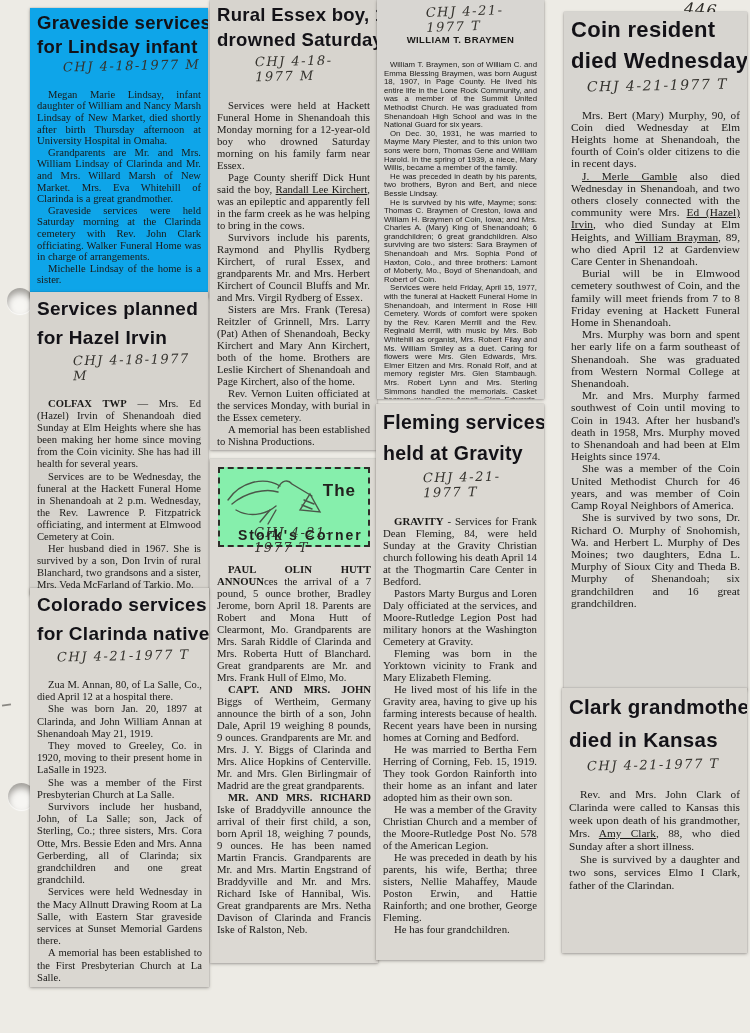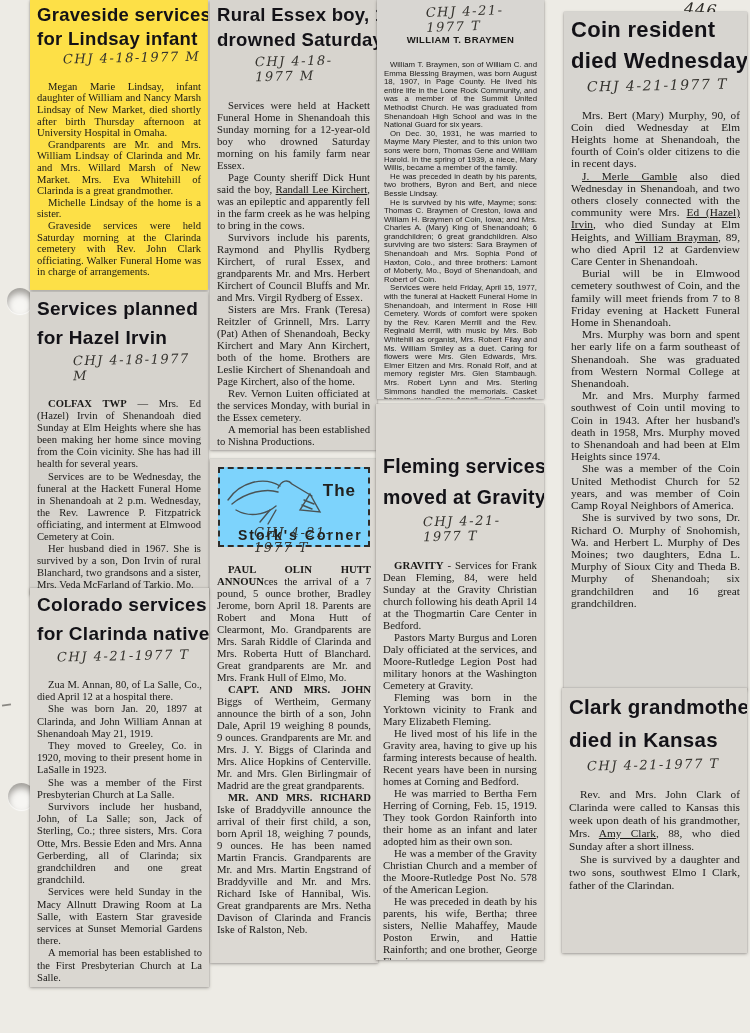--- a/index.html
+++ b/index.html
@@ -18,21 +18,21 @@
   .hand { font-family: "DejaVu Serif", serif; font-style: italic; color: #35332e;
           letter-spacing: 1.5px; }
   .datenote { transform: rotate(-1.2deg); font-size: 13px; margin: 0 0 1px 0; }
 
   .body { text-align: justify; margin-top: 16px; }
   .para { margin: 0; text-indent: 11px; }
   .lead { font-weight: bold; }
   .u { text-decoration: underline; text-underline-offset: 1px; }
 
   
-  .clip-lindsay  { left: 30px; top: 0;     width: 178px; height: 290px; background: #fde047; }
+  .clip-lindsay  { left: 30px; top: 8px;     width: 178px; height: 290px; background: #0ea5e9; }
   .clip-lindsay .headline { font-size: 18.5px; line-height: 1.32; }
   .clip-lindsay .datenote { margin-left: 26px; margin-top: -2px; }
   .clip-lindsay .body { font-size: 10.6px; line-height: 11.6px; }
 
   .clip-irvin    { left: 30px; top: 292px; width: 178px; height: 303px; background: #d6d3cd; }
   .clip-irvin .headline { font-size: 19px; line-height: 1.5; }
   .clip-irvin .datenote { margin-left: 36px; }
   .clip-irvin .body { font-size: 10.6px; line-height: 12.1px; }
 
   .clip-colorado { left: 30px; top: 588px; width: 179px; height: 399px; background: #dad7d1; z-index: 2; }
@@ -42,39 +42,39 @@
 
   
   .clip-essex    { left: 210px; top: 0;    width: 167px; height: 450px; background: #d7d4ce; }
   .clip-essex .headline { font-size: 18.5px; line-height: 1.35; }
   .clip-essex .datenote { margin-left: 38px; }
   .clip-essex .body { font-size: 10.7px; line-height: 12.0px; }
 
   .clip-stork    { left: 210px; top: 459px; width: 168px; height: 504px; background: #dcd9d3; }
   .clip-stork .body { font-size: 10.7px; line-height: 12.0px; }
   .stork-box { position: relative; height: 80px; margin: 5px 1px 1px; border: 2px dashed #2e2c29;
-               background: #7dd3fc; }
+               background: #86efac; }
   .stork-svg { position: absolute; left: 2px; top: 1px; }
   .stork-the { position: absolute; right: 12px; top: 12px; font-family: "Liberation Sans", sans-serif;
                font-weight: bold; font-size: 17px; letter-spacing: 1px; color: #22211e; }
   .stork-title { position: absolute; left: 18px; bottom: 2px; font-family: "Liberation Sans", sans-serif;
                  font-weight: bold; font-size: 14px; letter-spacing: 2px; color: #22211e; white-space: nowrap; }
   .stork-date { position: absolute; left: 34px; bottom: -10px; font-size: 13px; z-index: 2; }
 
   
   .clip-braymen  { left: 377px; top: 0;    width: 167px; height: 399px; background: #d8d6d2;
                    font-family: "Liberation Sans", sans-serif; }
   .clip-braymen .datenote { margin-left: 42px; transform: rotate(-2deg); }
   .braymen-heading { font-family: "Liberation Sans", sans-serif; font-weight: bold; font-size: 9.5px;
                      text-align: center; margin: 1px 0 1px; letter-spacing: .4px; }
   .clip-braymen .body { font-size: 7.8px; line-height: 8.6px; }
   .clip-braymen .para { text-indent: 6px; }
 
   .clip-fleming  { left: 376px; top: 404px; width: 168px; height: 556px; background: #dbd8d2; }
-  .clip-fleming .headline { font-size: 19.5px; line-height: 1.6; margin-top: 44px; }
+  .clip-fleming .headline { font-size: 19.5px; line-height: 1.6; }
   .clip-fleming .datenote { margin-left: 40px; }
   .clip-fleming .body { font-size: 10.8px; line-height: 12.0px; }
 
   
   .clip-coin     { left: 564px; top: 12px; width: 183px; height: 678px; background: #d7d5d0; }
   .clip-coin .headline { font-size: 22px; line-height: 1.4; }
   .clip-coin .datenote { margin-left: 16px; font-size: 14px; }
   .clip-coin .body { font-size: 11.3px; line-height: 12.2px; }
 
   .clip-clark    { left: 562px; top: 688px; width: 185px; height: 265px; background: #d9d6d0; }
@@ -105,22 +105,22 @@
 
   <article class="clip clip-lindsay">
     <h2 class="headline">
       <span class="hl-line">Graveside services</span>
       <span class="hl-line">for Lindsay infant</span>
     </h2>
     <div class="hand datenote">CHJ 4-18-1977 M</div>
     <div class="body">
         <p class="para">Megan Marie Lindsay, infant daughter of William and Nancy Marsh Lindsay of New Market, died shortly after birth Thursday afternoon at University Hospital in Omaha.</p>
         <p class="para">Grandparents are Mr. and Mrs. William Lindsay of Clarinda and Mr. and Mrs. Willard Marsh of New Market. Mrs. Eva Whitehill of Clarinda is a great grandmother.</p>
+        <p class="para">Graveside services were held Saturday morning at the Clarinda cemetery with Rev. John Clark officiating. Walker Funeral Home was in charge of arrangements.</p>
         <p class="para">Michelle Lindsay of the home is a sister.</p>
-        <p class="para">Graveside services were held Saturday morning at the Clarinda cemetery with Rev. John Clark officiating. Walker Funeral Home was in charge of arrangements.</p>
       </div>
   </article>
 
   <article class="clip clip-irvin">
     <h2 class="headline">
       <span class="hl-line">Services planned</span>
       <span class="hl-line">for Hazel Irvin</span>
     </h2>
     <div class="hand datenote">CHJ 4-18-1977 M</div>
     <div class="body">
@@ -137,34 +137,34 @@
       <span class="hl-line">Colorado services</span>
       <span class="hl-line">for Clarinda native</span>
     </h2>
     <div class="hand datenote">CHJ 4-21-1977 T</div>
     <div class="body">
         <p class="para">Zua M. Annan, 80, of La Salle, Co., died April 12 at a hospital there.</p>
         <p class="para">She was born Jan. 20, 1897 at Clarinda, and John William Annan at Shenandoah May 21, 1919.</p>
         <p class="para">They moved to Greeley, Co. in 1920, moving to their present home in LaSalle in 1923.</p>
         <p class="para">She was a member of the First Presbyterian Church at La Salle.</p>
         <p class="para">Survivors include her husband, John, of La Salle; son, Jack of Sterling, Co.; three sisters, Mrs. Cora Otte, Mrs. Bessie Eden and Mrs. Anna Gerberding, all of Clarinda; six grandchildren and one great grandchild.</p>
-        <p class="para">Services were held Sunday in the Macy Allnutt Drawing Room at La Salle, with Eastern Star graveside services at Sunset Memorial Gardens there.</p>
+        <p class="para">Services were held Wednesday in the Macy Allnutt Drawing Room at La Salle, with Eastern Star graveside services at Sunset Memorial Gardens there.</p>
         <p class="para">A memorial has been established to the First Presbyterian Church at La Salle.</p>
       </div>
   </article>
 
   <article class="clip clip-essex">
     <h2 class="headline">
       <span class="hl-line">Rural Essex boy, 12</span>
       <span class="hl-line">drowned Saturday</span>
     </h2>
     <div class="hand datenote">CHJ 4-18-1977 M</div>
     <div class="body">
       <div>
-          <p class="para">Services were held at Hackett Funeral Home in Shenandoah this Sunday morning for a 12-year-old boy who drowned Saturday morning on his family farm near Essex.</p>
+          <p class="para">Services were held at Hackett Funeral Home in Shenandoah this Monday morning for a 12-year-old boy who drowned Saturday morning on his family farm near Essex.</p>
         </div>
       <p class="para"><span>Page County sheriff Dick Hunt said the boy, </span><span class="u">Randall Lee Kirchert</span><span>, was an epileptic and apparently fell in the farm creek as he was helping to bring in the cows.</span></p>
       <div>
           <p class="para">Survivors include his parents, Raymond and Phyllis Rydberg Kirchert, of rural Essex, and grandparents Mr. and Mrs. Herbert Kirchert of Council Bluffs and Mr. and Mrs. Virgil Rydberg of Essex.</p>
           <p class="para">Sisters are Mrs. Frank (Teresa) Reitzler of Grinnell, Mrs. Larry (Pat) Athen of Shenandoah, Becky Kirchert and Mary Ann Kirchert, both of the home. Brothers are Leslie Kirchert of Shenandoah and Page Kirchert, also of the home.</p>
           <p class="para">Rev. Vernon Luiten officiated at the services Monday, with burial in the Essex cemetery.</p>
           <p class="para">A memorial has been established to Nishna Productions.</p>
         </div>
     </div>
   </article>
@@ -201,21 +201,21 @@
         <p class="para">On Dec. 30, 1931, he was married to Mayme Mary Piester, and to this union two sons were born, Thomas Gene and William Harold. In the spring of 1939, a niece, Mary Willis, became a member of the family.</p>
         <p class="para">He was preceded in death by his parents, two brothers, Byron and Bert, and niece Bessie Lindsay.</p>
         <p class="para">He is survived by his wife, Mayme; sons: Thomas C. Braymen of Creston, Iowa and William H. Braymen of Coin, Iowa; and Mrs. Charles A. (Mary) King of Shenandoah; 6 grandchildren; 6 great grandchildren. Also surviving are two sisters: Sara Braymen of Shenandoah and Mrs. Sophia Pond of Haxton, Colo., and three brothers: Lamont of Moberly, Mo., Boyd of Shenandoah, and Robert of Coin.</p>
         <p class="para">Services were held Friday, April 15, 1977, with the funeral at Hackett Funeral Home in Shenandoah, and interment in Rose Hill Cemetery. Words of comfort were spoken by the Rev. Karen Merrill and the Rev. Reginald Merrill, with music by Mrs. Bob Whitehill as organist, Mrs. Robert Filay and Ms. William Smiley as a duet. Caring for flowers were Mrs. Glen Edwards, Mrs. Elmer Eitzen and Mrs. Ronald Rolf, and at memory register Mrs. Glen Stambaugh. Mrs. Robert Lynn and Mrs. Sterling Simmons handled the memorials. Casket bearers were Gary Appell, Glen Edwards, George Racine, Donald Rolf, Sterling Simmons and Bob Whitehill.</p>
       </div>
   </article>
 
   <article class="clip clip-fleming">
     <h2 class="headline">
       <span class="hl-line">Fleming services</span>
-      <span class="hl-line">moved at Gravity</span>
+      <span class="hl-line">held at Gravity</span>
     </h2>
     <div class="hand datenote">CHJ 4-21-1977 T</div>
     <div class="body">
       <p class="para"><span class="lead">GRAVITY</span><span> - Services for Frank Dean Fleming, 84, were held Sunday at the Gravity Christian church following his death April 14 at the Thogmartin Care Center in Bedford.</span></p>
       <div>
           <p class="para">Pastors Marty Burgus and Loren Daly officiated at the services, and Moore-Rutledge Legion Post had military honors at the Washington Cemetery at Gravity.</p>
           <p class="para">Fleming was born in the Yorktown vicinity to Frank and Mary Elizabeth Fleming.</p>
           <p class="para">He lived most of his life in the Gravity area, having to give up his farming interests because of health. Recent years have been in nursing homes at Corning and Bedford.</p>
           <p class="para">He was married to Bertha Fern Herring of Corning, Feb. 15, 1919. They took Gordon Rainforth into their home as an infant and later adopted him as their own son.</p>
           <p class="para">He was a member of the Gravity Christian Church and a member of the Moore-Rutledge Post No. 578 of the American Legion.</p>
@@ -233,33 +233,33 @@
     <div class="hand datenote">CHJ 4-21-1977 T</div>
     <div class="body">
       <div>
           <p class="para">Mrs. Bert (Mary) Murphy, 90, of Coin died Wednesday at Elm Heights home at Shenandoah, the fourth of Coin's older citizens to die in recent days.</p>
         </div>
       <p class="para"><span class="u">J. Merle Gamble</span><span> also died Wednesday in Shenandoah, and two others closely connected with the community were Mrs. </span><span class="u">Ed (Hazel) Irvin</span><span>, who died Sunday at Elm Heights, and </span><span class="u">William Brayman</span><span>, 89, who died April 12 at Gardenview Care Center in Shenandoah.</span></p>
       <div>
           <p class="para">Burial will be in Elmwood cemetery southwest of Coin, and the family will meet friends from 7 to 8 Friday evening at Hackett Funeral Home in Shenandoah.</p>
           <p class="para">Mrs. Murphy was born and spent her early life on a farm southeast of Shenandoah. She was graduated from Western Normal College at Shenandoah.</p>
           <p class="para">Mr. and Mrs. Murphy farmed southwest of Coin until moving to Coin in 1943. After her husband's death in 1958, Mrs. Murphy moved to Shenandoah and had been at Elm Heights since 1974.</p>
-          <p class="para">She was a member of the Coin United Methodist Church for 52 years, and was member of Coin Camp Royal Neighbors of America.</p>
+          <p class="para">She was a member of the Coin United Methodist Church for 46 years, and was member of Coin Camp Royal Neighbors of America.</p>
           <p class="para">She is survived by two sons, Dr. Richard O. Murphy of Snohomish, Wa. and Herbert L. Murphy of Des Moines; two daughters, Edna L. Murphy of Sioux City and Theda B. Murphy of Shenandoah; six grandchildren and 16 great grandchildren.</p>
         </div>
     </div>
   </article>
 
   <article class="clip clip-clark">
     <h2 class="headline">
       <span class="hl-line">Clark grandmother</span>
       <span class="hl-line">died in Kansas</span>
     </h2>
     <div class="hand datenote">CHJ 4-21-1977 T</div>
     <div class="body">
       <p class="para"><span>Rev. and Mrs. John Clark of Clarinda were called to Kansas this week upon death of his grandmother, Mrs. </span><span class="u">Amy Clark</span><span>, 88, who died Sunday after a short illness.</span></p>
       <div>
-          <p class="para">She is survived by a daughter and two sons, southwest Elmo I Clark, father of the Clarindan.</p>
+          <p class="para">She is survived by a daughter and two sons, services Elmo I Clark, father of the Clarindan.</p>
         </div>
     </div>
   </article>
 
 </div>
 
 </body></html>

